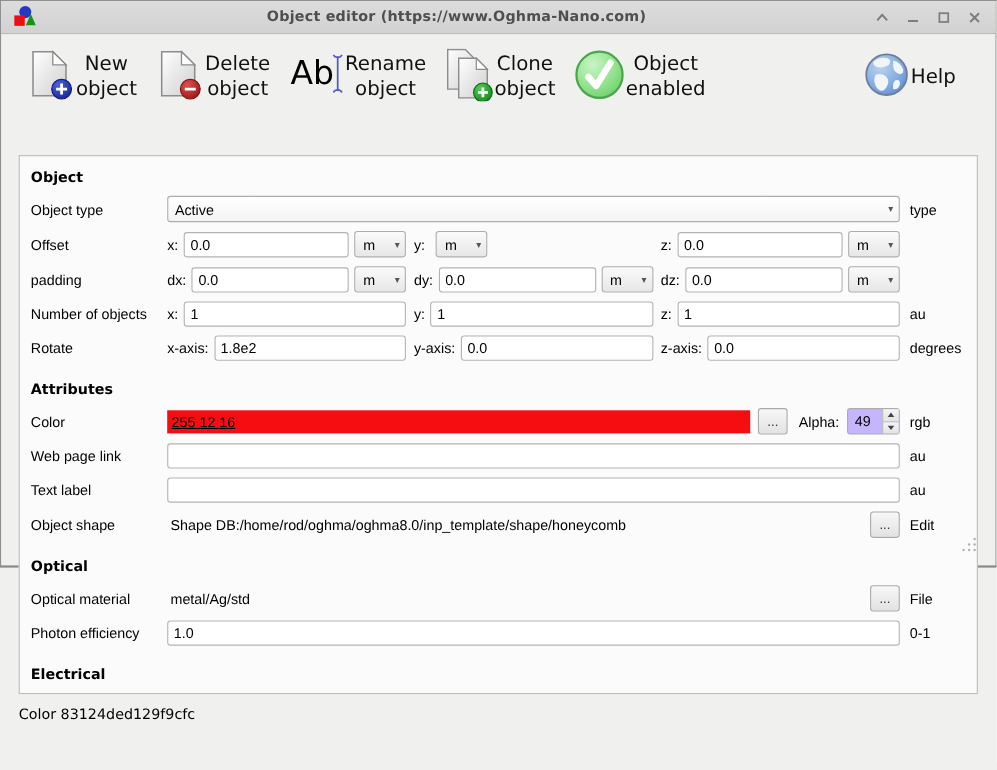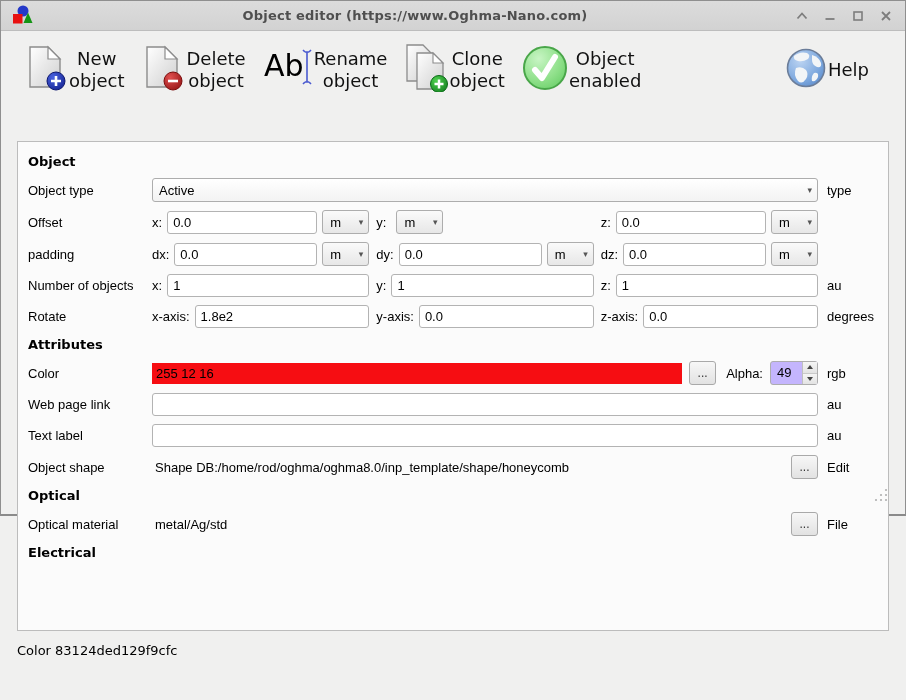--- a/index.html
+++ b/index.html
@@ -72,21 +72,21 @@
     background: #fbfbfb;
     border: 1px solid #bcbcbc;
     padding: 8px 8px 0 10px;
     font-family: "Liberation Sans", sans-serif;
   }
   .section-header {
     font-family: "DejaVu Sans", sans-serif;
     font-weight: bold; font-size: 13px; color: #000;
     margin: 4px 0 9px 0;
   }
-  .section-header.later { margin-top: 9px; }
+  .section-header.later { margin-top: 19px; }
   .row { display: flex; align-items: center; margin-bottom: 8px; }
   .flabel { width: 124px; flex: 0 0 124px; font-size: 13px; color: #000; }
   .rowcontent { flex: 1; display: flex; align-items: center; min-width: 0; }
   .unit { flex: 0 0 62px; padding-left: 9px; font-size: 13px; color: #000; }
   .sub { font-size: 13px; color: #000; margin-right: 5px; white-space: nowrap; }
   .tf {
     flex: 1; min-width: 0; height: 23px;
     border: 1px solid #b3b3b3; border-radius: 3px;
     background: #fff; font-family: "Liberation Sans", sans-serif;
     font-size: 13px; color: #000; padding: 0 5px; outline: none;
@@ -98,21 +98,21 @@
     font-size: 13px; color: #000;
   }
   .combo-arrow { color: #555; font-size: 9px; margin-left: auto; padding: 0 5px; }
   .combo.fullcombo { flex: 1; background: linear-gradient(#ffffff, #f3f3f3); padding-left: 6px; }
   .combo.unitcombo { width: 47px; flex: 0 0 47px; margin-left: 5px; padding-left: 7px; }
   .triple { gap: 7px; }
   .cell { flex: 1; display: flex; align-items: center; min-width: 0; }
   
   .swatch {
     flex: 1; height: 21px; display: flex; align-items: center;
-    padding: 0 4px; font-size: 13px; color: #000;
+    padding: 0 4px; font-size: 13px; color: #000; text-decoration: underline;
   }
   .mini-btn {
     margin-left: 7px; width: 27px; height: 24px;
     border: 1px solid #a9a9a9; border-radius: 3px;
     background: linear-gradient(#f7f7f7, #e2e2e2);
     font-size: 12px; color: #333; line-height: 10px;
   }
   .alpha-label { margin: 0 7px 0 10px; font-size: 13px; }
   .spin {
     width: 48px; height: 24px; border: 1px solid #adadad; border-radius: 3px;
@@ -442,20 +442,27 @@
 
     <div class="row">
       <span class="flabel">Optical material</span>
       <div class="rowcontent">
         <span class="plain-val">metal/Ag/std</span>
         <button class="mini-btn">...</button>
       </div>
       <span class="unit">File</span>
     </div>
 
+    <div class="row">
+      <span class="flabel">Photon efficiency</span>
+      <div class="rowcontent">
+        <input class="tf" value="1.0" style="">
+      </div>
+      <span class="unit">0-1</span>
+    </div>
 
     <div class="section-header later">Electrical</div>
 
   </div>
 
   <div class="statusbar">
     <span>Color 83124ded129f9cfc</span>
   </div>
 
   <svg class="resize-grip" viewBox="0 0 16 16">

